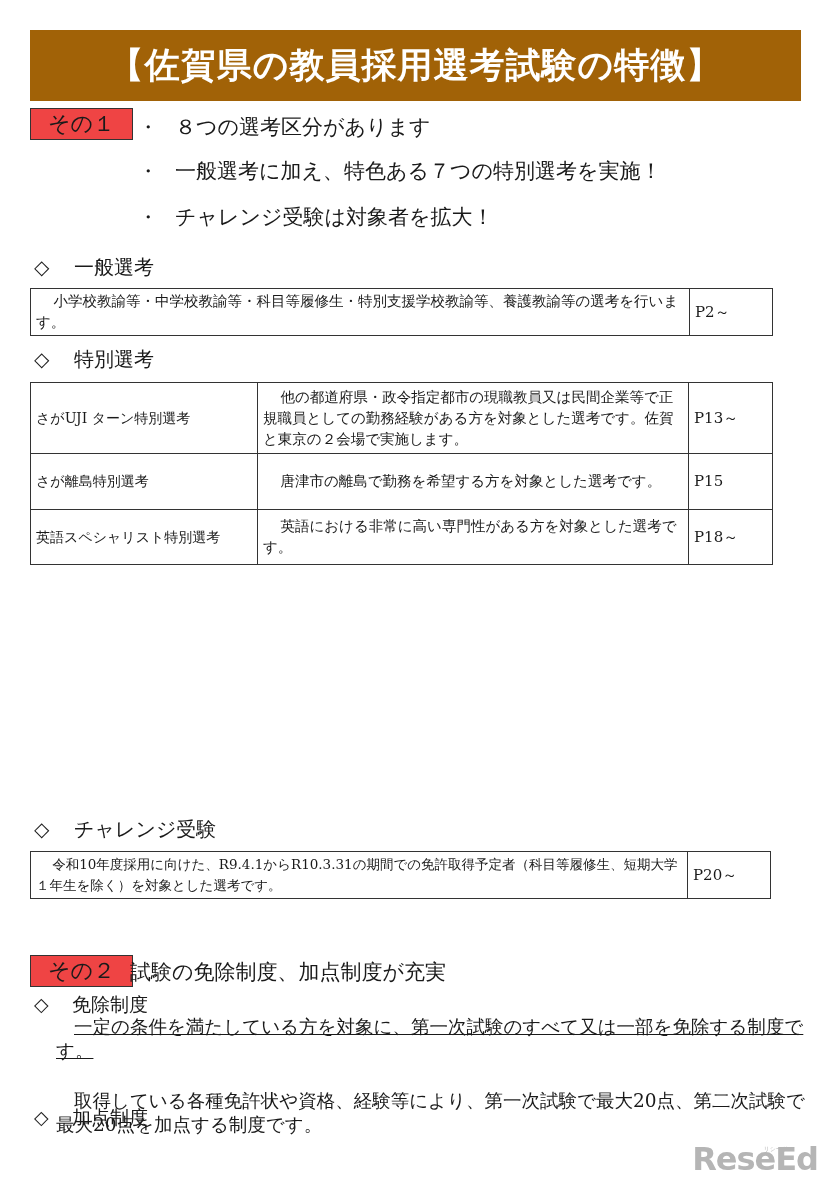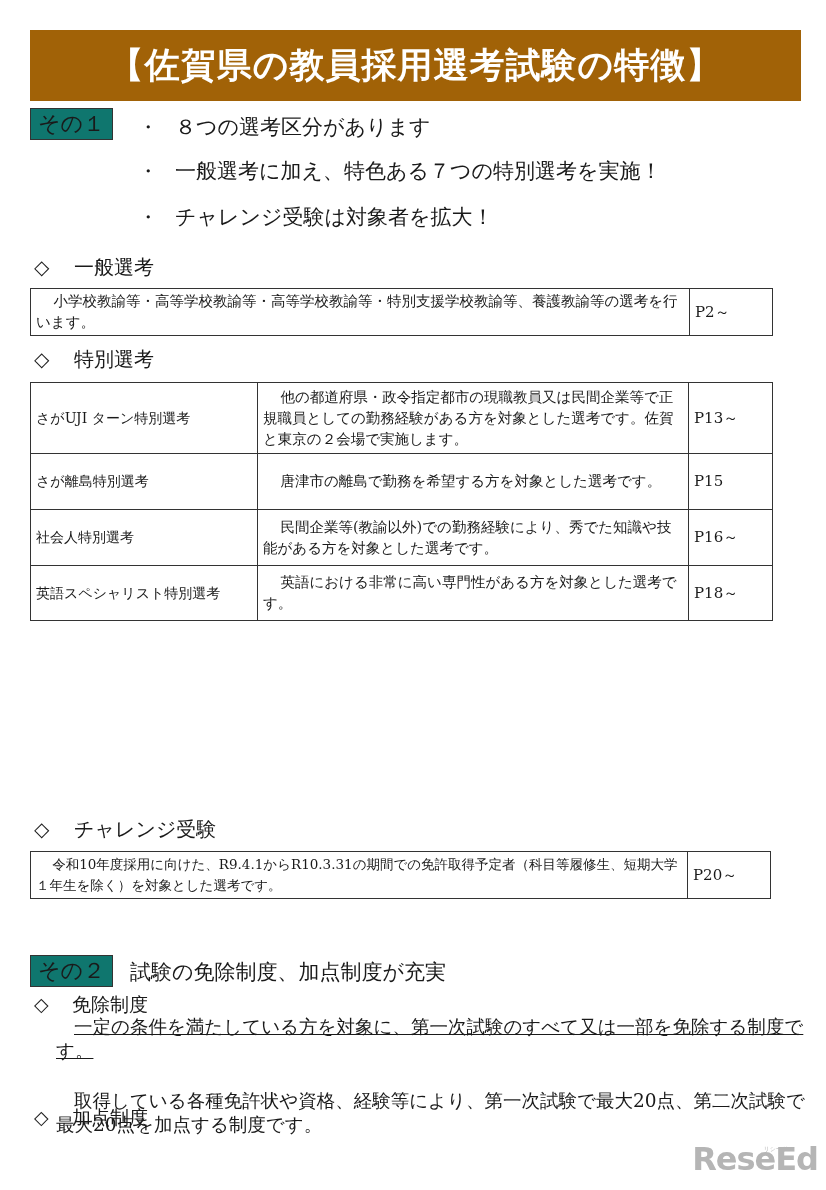--- a/index.html
+++ b/index.html
@@ -3,22 +3,22 @@
 <meta charset="utf-8">
 <style>
   html, body { margin:0; padding:0; background:#ffffff; }
   body { width:826px; height:1190px; position:relative; overflow:hidden;
          font-family: "DejaVu Serif", "Liberation Serif", serif; color:#1a1a1a; }
   .abs { position:absolute; }
   .title-bar { left:30px; top:30px; width:771px; height:71px; background:#a16207;
                display:flex; align-items:center; justify-content:center; }
   .title-text { color:#ffffff; font-family:"DejaVu Sans", sans-serif; font-weight:bold;
                 font-size:35px; letter-spacing:1px; white-space:nowrap; }
-  .sono-box { border:1.5px solid #333; font-size:22px; line-height:30px; padding:0 7px;
-              white-space:nowrap; background:#0f766e; }
+  .sono-box { border:1.5px solid #333; font-size:22px; line-height:30px; padding:0 17px;
+              white-space:nowrap; background:#ef4444; }
   .bullet-dot { font-size:20px; }
   .bullet-text { font-size:21px; white-space:nowrap; }
   .heading { font-size:20px; white-space:nowrap; }
   .heading .dia { display:inline-block; width:40px; }
   table.box { position:absolute; border-collapse:collapse; font-size:14.5px; line-height:21px; }
   table.box td { border:1.5px solid #333; vertical-align:middle; padding:2px 5px; }
   td.page { text-align:left; padding-left:12px; font-size:15px; white-space:nowrap; }
   td.name { font-size:14px; white-space:nowrap; }
   td.desc { text-indent:1.2em; }
   .sub-heading { font-size:19px; white-space:nowrap; }
@@ -45,45 +45,40 @@
 
 <span class="abs bullet-dot" style="left:138px; top:204px;">・</span>
 <span class="abs bullet-text" style="left:175px; top:203px;">チャレンジ受験は対象者を拡大！</span>
 
 <div class="abs heading" style="left:34px; top:254px;">
   <span class="dia">◇</span><span>一般選考</span>
 </div>
 <table class="box" style="left:30px; top:288px; width:743px; height:48px;">
   <tbody>
       <tr>
-    <td class="desc" style="width:648px;">小学校教諭等・高等学校教諭等・高等学校教諭等・特別支援学校教諭等、養護教諭等の選考を行います。</td>
+    <td class="desc" style="width:648px;">小学校教諭等・中学校教諭等・科目等履修生・特別支援学校教諭等、養護教諭等の選考を行います。</td>
     <td class="page">P2～</td>
   </tr>
 </tbody>
   </table>
 
 <div class="abs heading" style="left:34px; top:346px;">
   <span class="dia">◇</span><span>特別選考</span>
 </div>
 <table class="box" style="left:30px; top:382px; width:743px;">
   <tbody>
       <tr style="height:71px;">
     <td class="name" style="width:216px;margin-left:31px;">さがUJI ターン特別選考</td>
     <td class="desc" style="width:420px;">他の都道府県・政令指定都市の現職教員又は民間企業等で正規職員としての勤務経験がある方を対象とした選考です。佐賀と東京の２会場で実施します。</td>
     <td class="page">P13～</td>
   </tr>
   <tr style="height:56px;">
     <td class="name">さが離島特別選考</td>
     <td class="desc">唐津市の離島で勤務を希望する方を対象とした選考です。</td>
     <td class="page">P15</td>
-  </tr>
-  <tr style="height:56px;">
-    <td class="name">社会人特別選考</td>
-    <td class="desc">民間企業等(教諭以外)での勤務経験により、秀でた知識や技能がある方を対象とした選考です。</td>
-    <td class="page">P16～</td>
   </tr>
   <tr style="height:55px;">
     <td class="name">英語スペシャリスト特別選考</td>
     <td class="desc">英語における非常に高い専門性がある方を対象とした選考です。</td>
     <td class="page">P18～</td>
   </tr>
 </tbody>
   </table>
 
 <div class="abs heading" style="left:34px; top:816px;">

